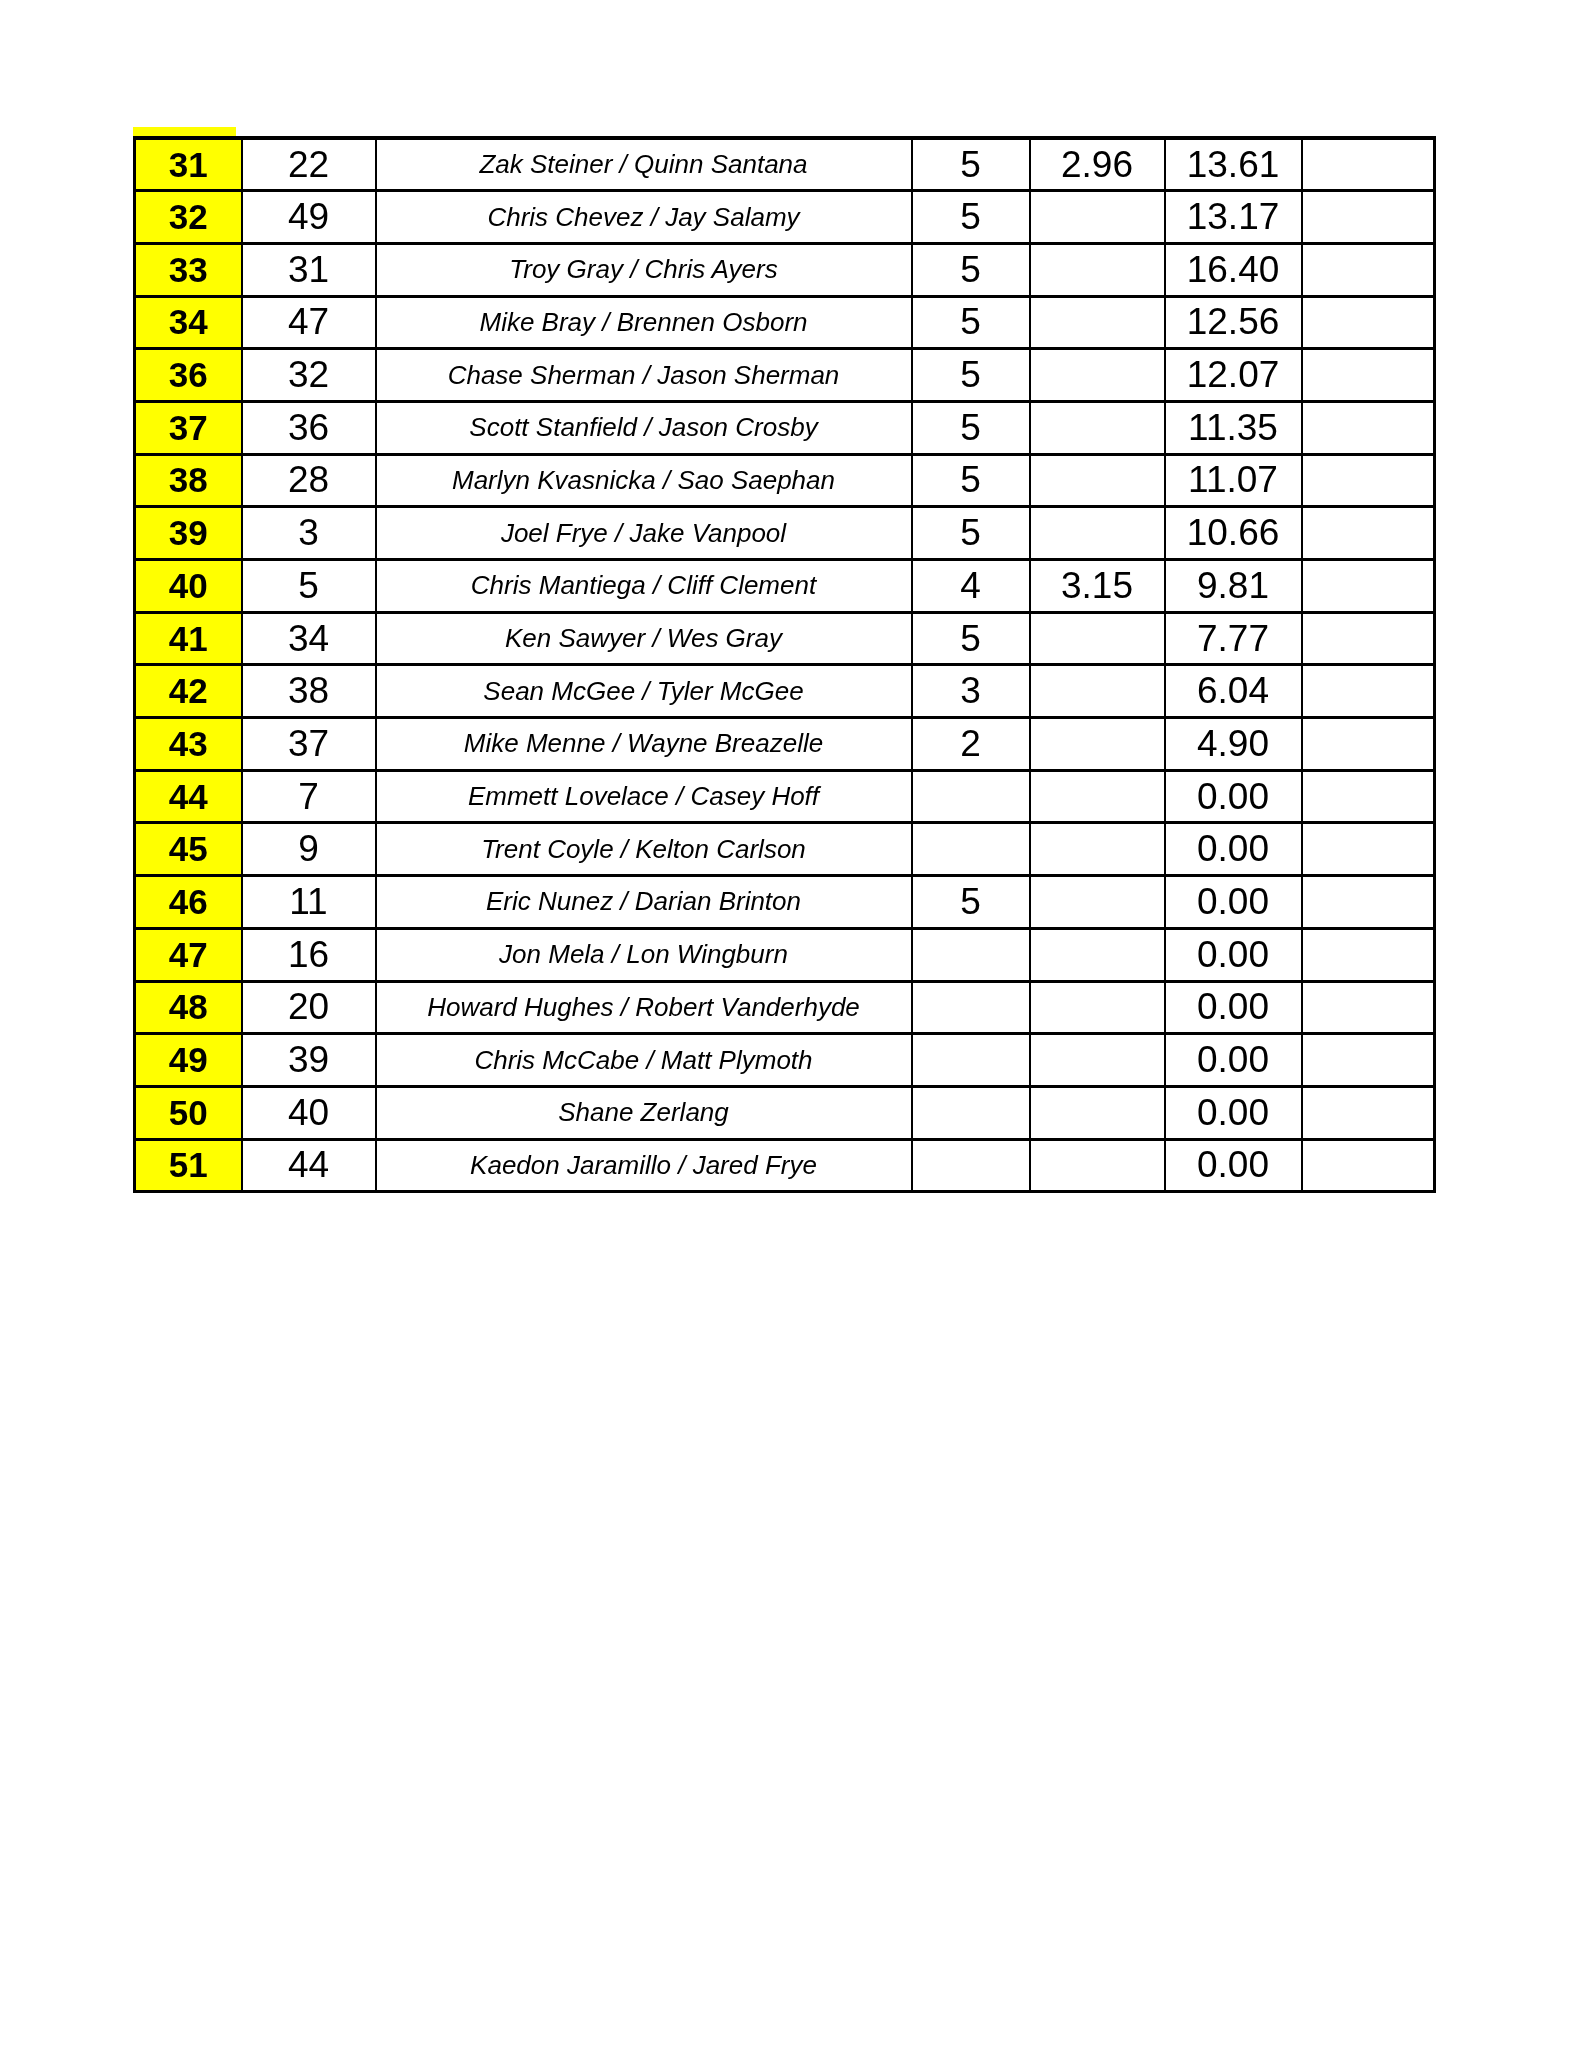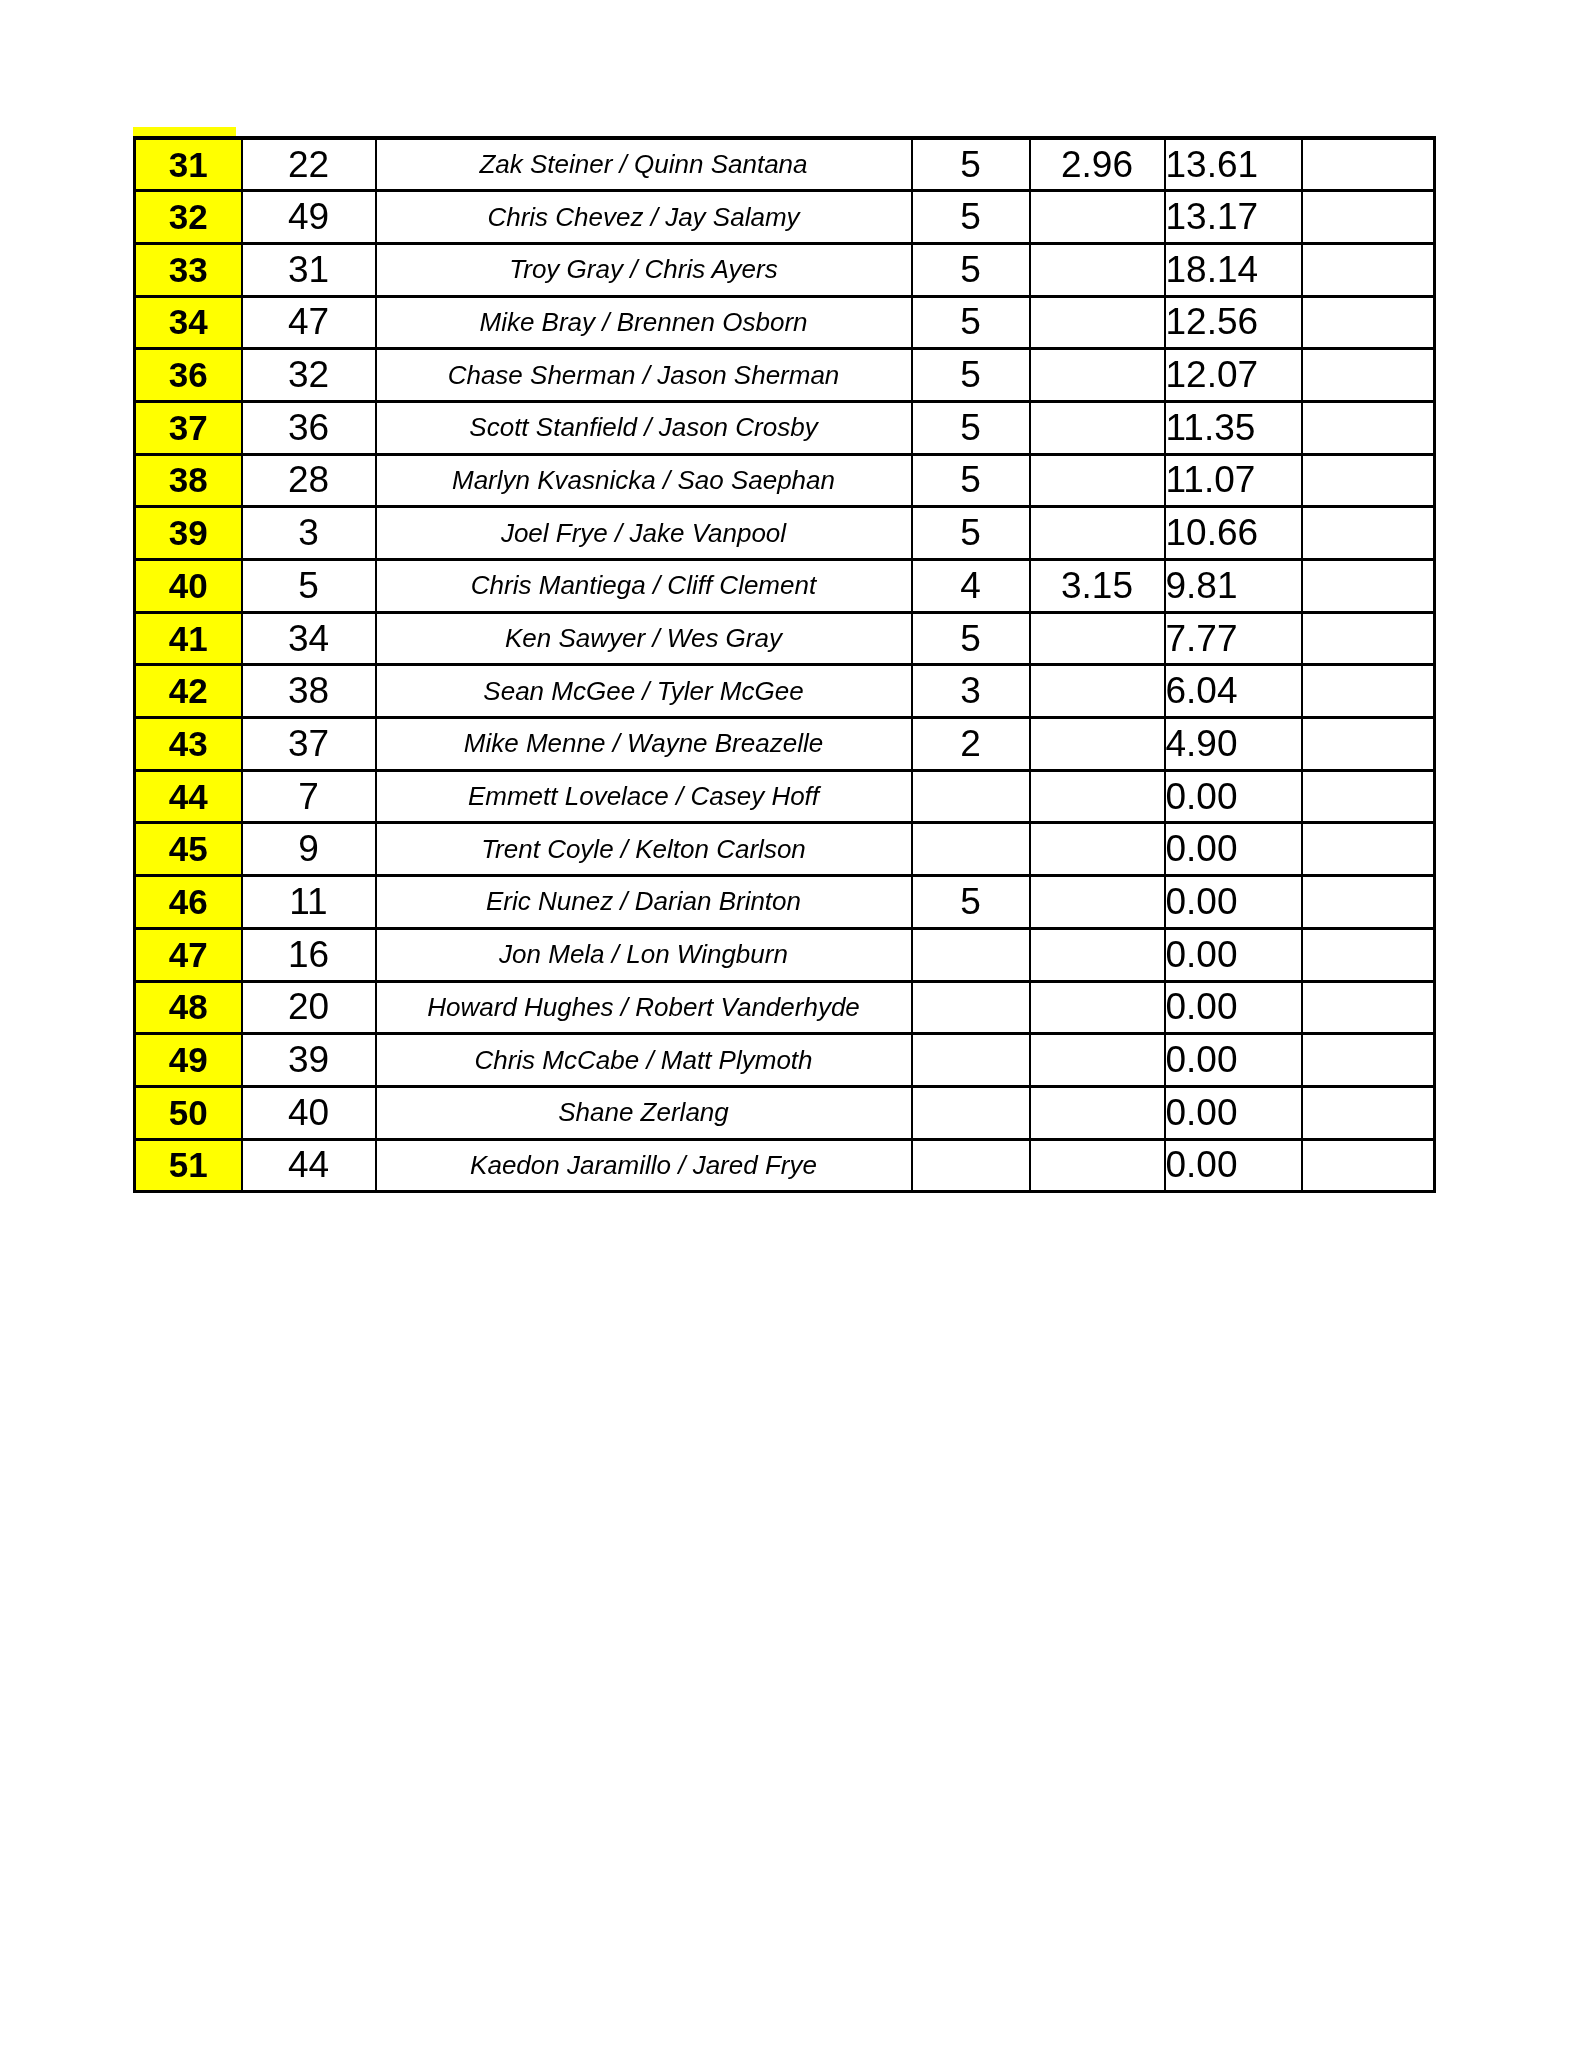--- a/index.html
+++ b/index.html
@@ -68,21 +68,21 @@
   td.fish {
     font-size: 37px;
     text-align: center;
   }
   td.big {
     font-size: 37px;
     text-align: center;
   }
   td.total {
     font-size: 37px;
-    text-align: left;
+    text-align: center;
   }
   td.notes {
     font-size: 37px;
     text-align: center;
   }
 </style>
 </head>
 <body>
 
 <div id="page" style="background: rgb(255, 255, 255);">
@@ -115,21 +115,21 @@
           <td class="big"></td>
           <td class="total">13.17</td>
           <td class="notes"></td>
         </tr>
         <tr>
           <td class="rank">33</td>
           <td class="boat">31</td>
           <td class="team">Troy Gray / Chris Ayers</td>
           <td class="fish">5</td>
           <td class="big"></td>
-          <td class="total">18.14</td>
+          <td class="total">16.40</td>
           <td class="notes"></td>
         </tr>
         <tr>
           <td class="rank">34</td>
           <td class="boat">47</td>
           <td class="team">Mike Bray / Brennen Osborn</td>
           <td class="fish">5</td>
           <td class="big"></td>
           <td class="total">12.56</td>
           <td class="notes"></td>

